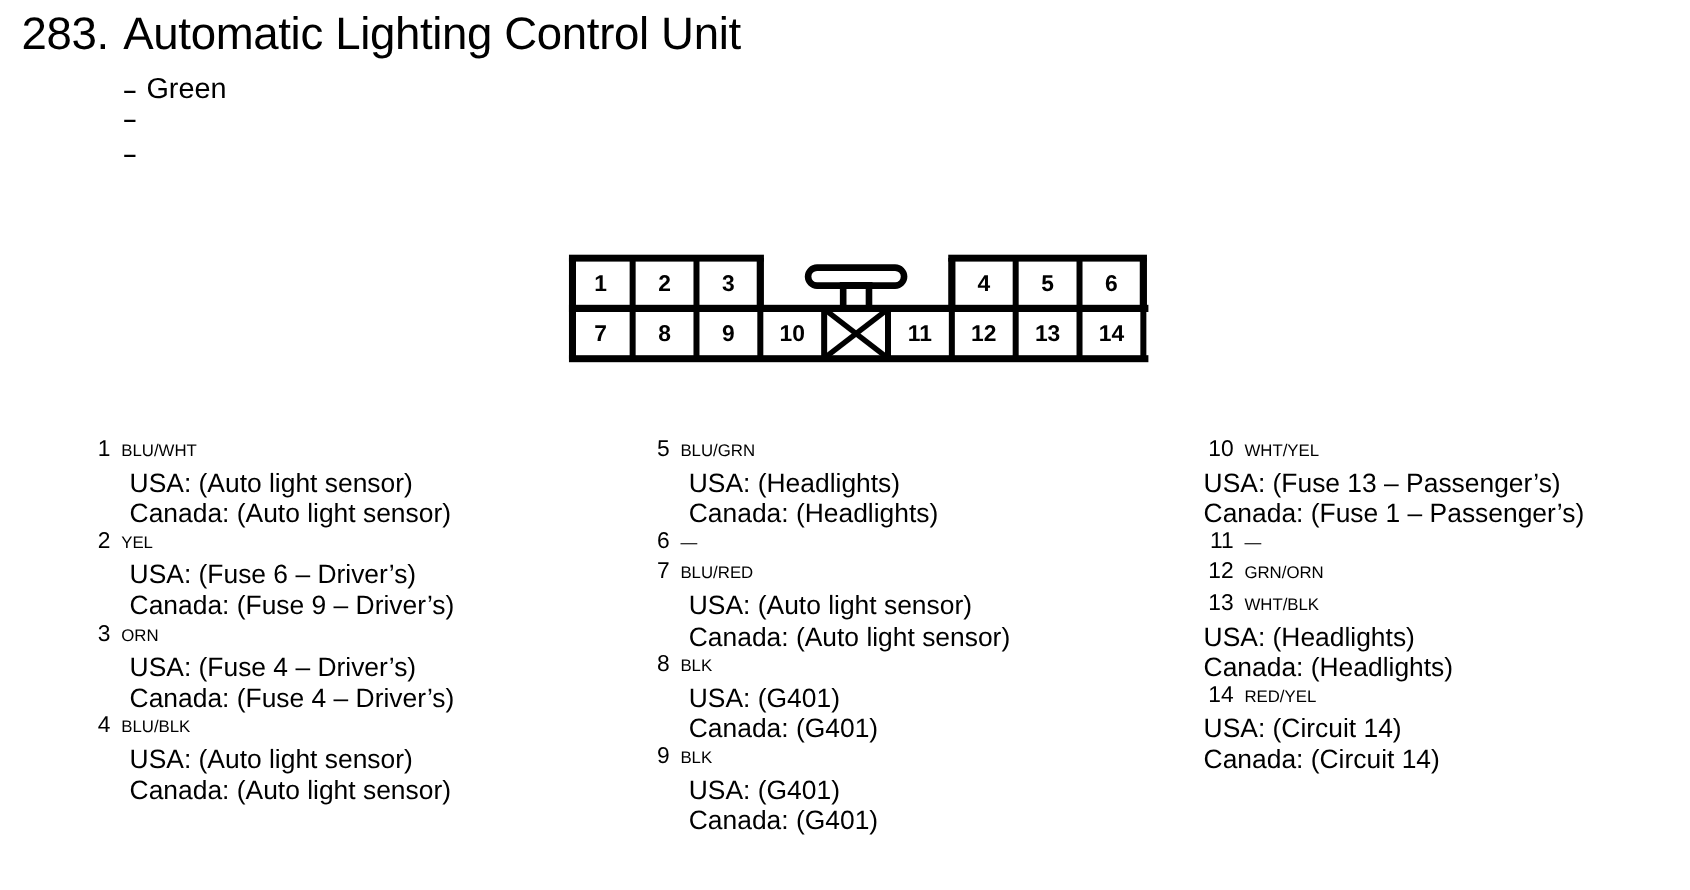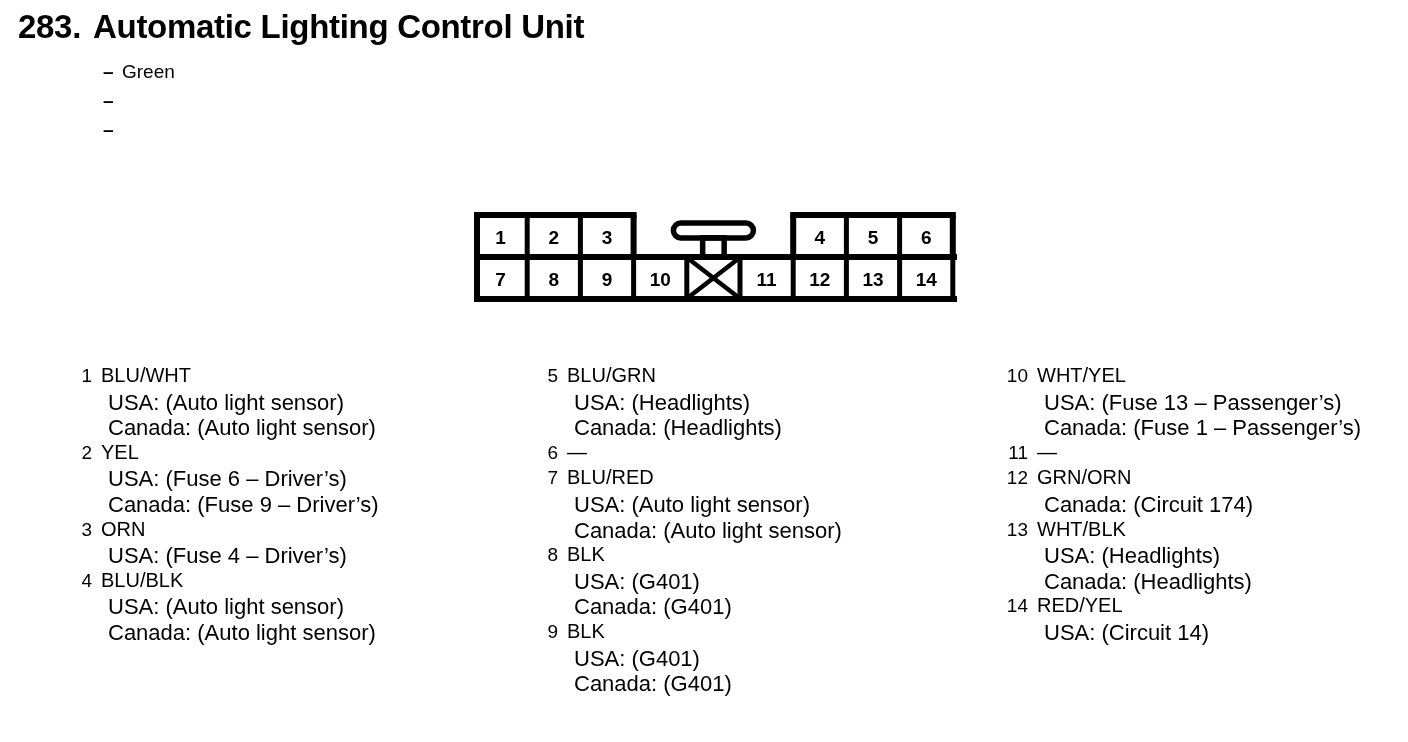--- a/index.html
+++ b/index.html
@@ -18,22 +18,22 @@
 
   
   #title-block {
     position: absolute;
     left: 18px;
     top: 8px;
     white-space: nowrap;
   }
   #title-block .t-num,
   #title-block .t-text {
-    font-size: 33px;
-    font-weight: bold;
+    font-size: 38px;
+    font-weight: normal;
     letter-spacing: -0.3px;
   }
   #title-block .t-num { margin-right: 12px; }
 
   
   #notes {
     position: absolute;
     left: 103px;
     top: 61px;
   }
@@ -43,21 +43,21 @@
     height: 29px;
     white-space: nowrap;
   }
   #notes .note-dash {
     font-size: 19px;
     font-weight: bold;
     width: 19px;
     flex: 0 0 19px;
   }
   #notes .note-text {
-    font-size: 19px;
+    font-size: 24px;
   }
 
   
   #connector {
     position: absolute;
     left: 474px;
     top: 212px;
     width: 483px;
     height: 90px;
   }
@@ -94,30 +94,30 @@
     height: 25.6px;
   }
   .pin-num {
     font-size: 19px;
     text-align: right;
     flex: 0 0 auto;
   }
   .num-w1 { width: 12px; }
   .num-w2 { width: 25px; }
   .pin-color {
-    font-size: 20px;
+    font-size: 14px;
     margin-left: 9px;
   }
   .pin-sub {
     font-size: 22px;
     height: 25.6px;
     line-height: 25.6px;
   }
   .sub-ind1 { margin-left: 28px; }
-  .sub-ind2 { margin-left: 41px; }
+  .sub-ind2 { }
 </style>
 </head>
 <body>
 
 <div id="title-block">
   <span class="t-num">283.</span><span class="t-text">Automatic Lighting Control Unit</span>
 </div>
 
 <div id="notes">
     <div class="note-row">
@@ -207,20 +207,21 @@
         </div>
         <div class="pin-sub sub-ind1">USA: (Fuse 6 – Driver’s)</div>
         <div class="pin-sub sub-ind1">Canada: (Fuse 9 – Driver’s)</div>
       </div>
       <div class="pin-entry">
         <div class="pin-head">
           <span class="pin-num num-w1">3</span>
           <span class="pin-color">ORN</span>
         </div>
         <div class="pin-sub sub-ind1">USA: (Fuse 4 – Driver’s)</div>
+        <div class="pin-sub sub-ind1">Canada: (Fuse 4 – Driver’s)</div>
       </div>
       <div class="pin-entry">
         <div class="pin-head">
           <span class="pin-num num-w1">4</span>
           <span class="pin-color">BLU/BLK</span>
         </div>
         <div class="pin-sub sub-ind1">USA: (Auto light sensor)</div>
         <div class="pin-sub sub-ind1">Canada: (Auto light sensor)</div>
       </div>
     </div>
@@ -277,31 +278,31 @@
         <div class="pin-head">
           <span class="pin-num num-w2">11</span>
           <span class="pin-color">—</span>
         </div>
       </div>
       <div class="pin-entry">
         <div class="pin-head">
           <span class="pin-num num-w2">12</span>
           <span class="pin-color">GRN/ORN</span>
         </div>
-        <div class="pin-sub sub-ind2">Canada: (Circuit 174)</div>
       </div>
       <div class="pin-entry">
         <div class="pin-head">
           <span class="pin-num num-w2">13</span>
           <span class="pin-color">WHT/BLK</span>
         </div>
         <div class="pin-sub sub-ind2">USA: (Headlights)</div>
         <div class="pin-sub sub-ind2">Canada: (Headlights)</div>
       </div>
       <div class="pin-entry">
         <div class="pin-head">
           <span class="pin-num num-w2">14</span>
           <span class="pin-color">RED/YEL</span>
         </div>
         <div class="pin-sub sub-ind2">USA: (Circuit 14)</div>
+        <div class="pin-sub sub-ind2">Canada: (Circuit 14)</div>
       </div>
     </div>
 </div>
 
 </body></html>

